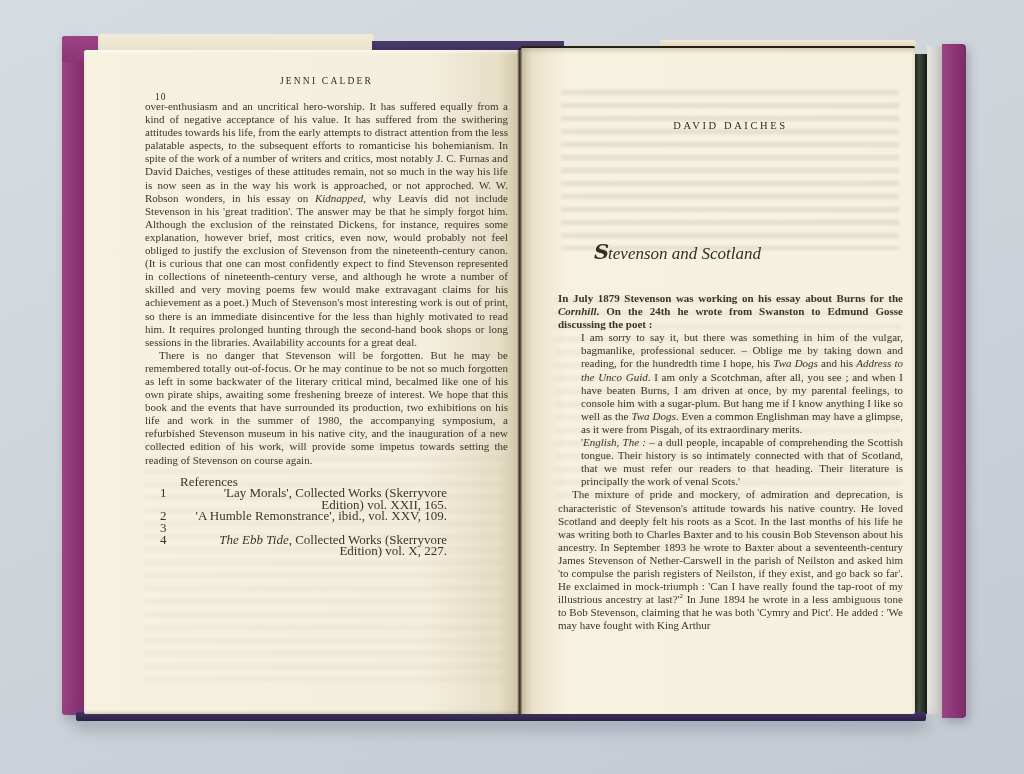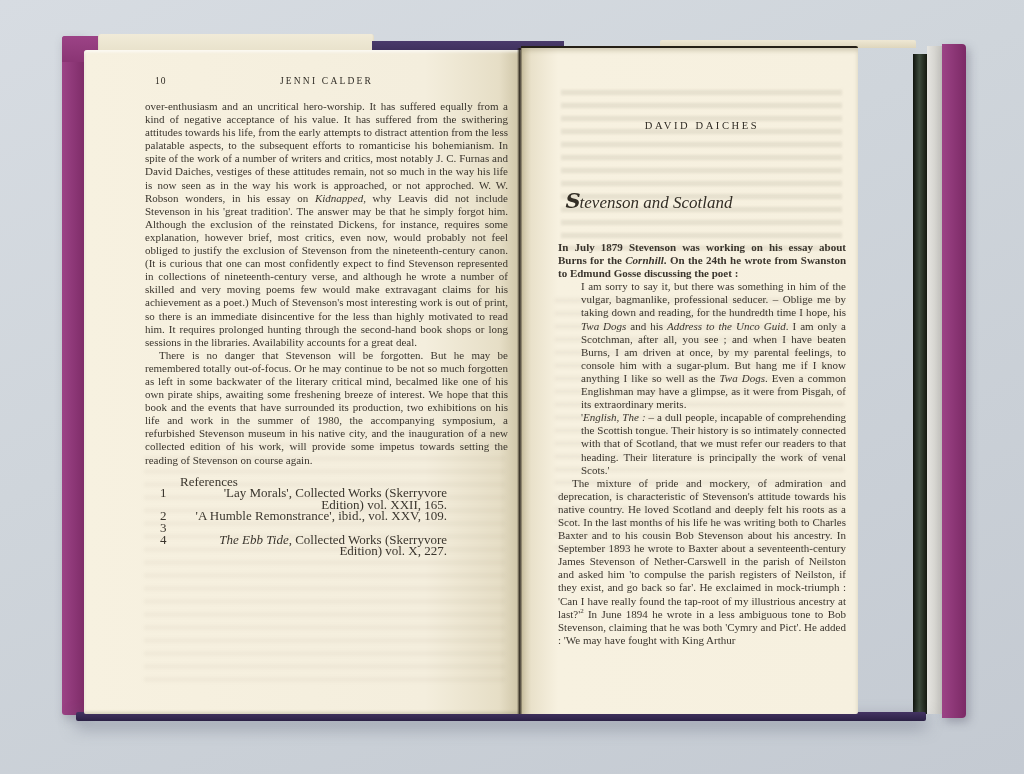--- a/index.html
+++ b/index.html
@@ -30,50 +30,50 @@
               box-shadow:3px 4px 10px rgba(90,90,110,0.4);}
   .cover-bottom{position:absolute;left:76px;top:712px;width:850px;height:9px;
               background:linear-gradient(to bottom,#443463,#2b2145);border-radius:2px;
               box-shadow:0 6px 16px rgba(90,95,115,0.55);}
 
   
   .page{position:absolute;}
   .page-left{left:84px;top:50px;width:437px;height:664px;border-radius:3px 0 0 2px;
     background:linear-gradient(to right,#f7f1e0 0%,#f4eedd 78%,#e6dec6 95%,#cdc3a5 100%);
     box-shadow:inset 0 2px 3px rgba(255,255,255,0.65),inset 0 -2px 3px rgba(120,110,80,0.25);}
-  .page-right{left:521px;top:46px;width:337px;height:668px;border-radius:0 2px 2px 0;
+  .page-right{left:521px;top:46px;width:394px;height:668px;border-radius:0 2px 2px 0;
     border-top:2px solid #251f16;box-sizing:border-box;
     background:linear-gradient(to right,#c9bf9f 0%,#e9e1ca 3%,#f7f1e0 11%,#f6f0df 100%);
     box-shadow:inset 0 3px 4px rgba(150,140,110,0.35);}
   .gutter{position:absolute;left:517px;top:48px;width:5px;height:666px;
     background:linear-gradient(to right,rgba(45,36,24,0),rgba(28,22,14,0.9) 55%,rgba(28,22,14,0.15));}
 
   
   .ghost{position:absolute;filter:blur(1.6px);pointer-events:none;}
   .ghost-r1{top:42px;left:40px;right:16px;height:160px;
     background:repeating-linear-gradient(to bottom,rgba(128,120,98,0.14) 0 5px,transparent 5px 13px);}
   .ghost-r2{top:250px;left:34px;right:14px;height:260px;
     background:repeating-linear-gradient(to bottom,rgba(128,120,98,0.07) 0 5px,transparent 5px 13px);}
   .ghost-left{top:380px;left:60px;right:16px;height:260px;
     background:repeating-linear-gradient(to bottom,rgba(128,120,98,0.05) 0 5px,transparent 5px 13px);}
 
   
   .pl-inner{position:absolute;inset:0;padding:26px 13px 0 61px;}
   .pr-inner{position:absolute;inset:0;padding:72px 12px 0 37px;}
   .pl-header{position:relative;height:12px;}
-  .pagenum{position:absolute;left:10px;top:0;font-size:9.5px;letter-spacing:1px;color:#2f2b24;}
+  .pagenum{position:absolute;left:10px;top:16px;font-size:9.5px;letter-spacing:1px;color:#2f2b24;}
   .running-head{text-align:center;font-size:9.5px;letter-spacing:2.2px;color:#2f2b24;}
   .rh-right{font-size:10.5px;letter-spacing:2.6px;}
   .body{margin:0;font-size:11px;line-height:13.1px;text-align:justify;color:#3a352d;}
   .p1{margin-top:12px;}
   .indent{text-indent:14px;}
   .it{font-style:italic;}
   sup{font-size:7px;line-height:0;vertical-align:super;}
 
-  .chapter-title{margin-top:57px;text-align:center;transform:translateX(-53px);
+  .chapter-title{margin-top:108px;text-align:center;transform:translateX(-53px);
     font-style:italic;font-size:17px;color:#332e26;}
   .title-initial{font-family:"DejaVu Serif","Liberation Serif",serif;font-weight:bold;
     font-size:21px;letter-spacing:-1px;}
   .pr-intro{margin-top:28px;font-weight:bold;}
   .quote{margin-left:23px;}
   .attribution{padding-left:30px;text-indent:-18px;text-align:left;}
 
   .refs{margin-top:9px;width:302px;font-size:13px;line-height:11.6px;}
   .refs-head{margin-left:35px;}
   .ref-item{display:flex;padding-left:15px;}

